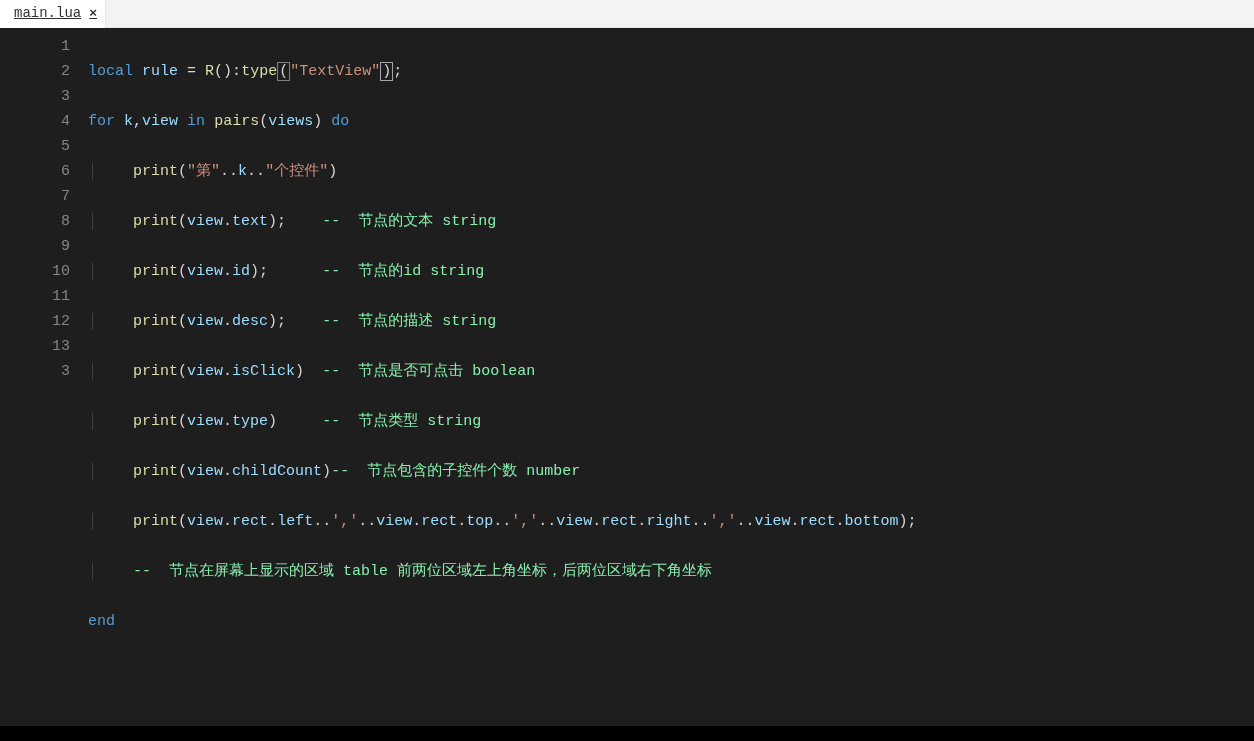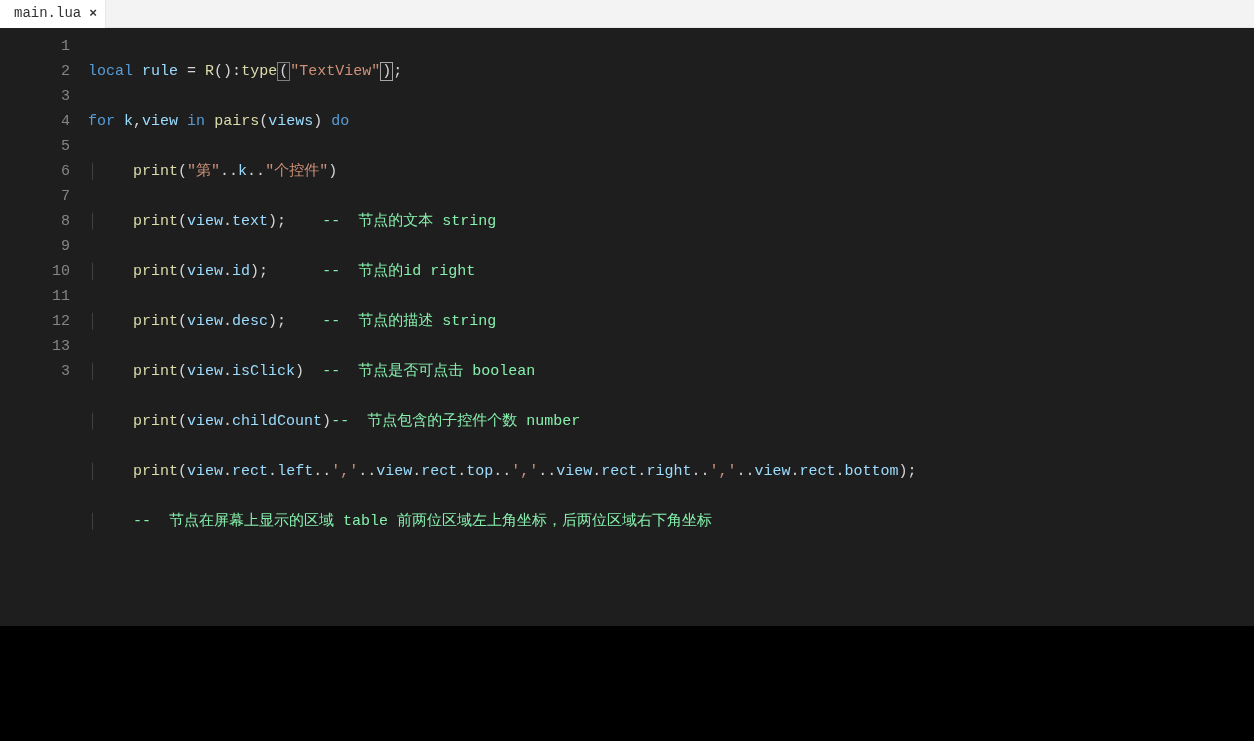--- a/index.html
+++ b/index.html
@@ -23,20 +23,21 @@
     .tab {
       background: #fff;
       padding: 3px 8px 4px 14px;
       font-size: 14px;
       color: #333;
       display: flex;
       align-items: center;
       gap: 8px;
       height: 28px;
       border-right: 1px solid #e7e7e7;
+      text-decoration: underline;
     }
     .tab-close {
       font-size: 13px;
       line-height: 1;
       cursor: pointer;
       font-weight: bold;
     }
     .editor-container {
       background: #1e1e1e;
       flex: 0 0 auto;
@@ -116,26 +117,28 @@
     <div>11</div>
     <div>12</div>
     <div>13</div>
     <div>3</div>
   </div>
   <div class="code-area">
 <div><span class="kw">local</span> <span class="var">rule</span> <span class="op">=</span> <span class="fn">R</span><span class="punc">():</span><span class="fn">type</span><span class="highlight-box"><span class="punc">(</span></span><span class="str">"TextView"</span><span class="cursor-box"><span class="punc">)</span></span><span class="punc">;</span></div>
 <div><span class="kw">for</span> <span class="var">k</span><span class="punc">,</span><span class="var">view</span> <span class="kw">in</span> <span class="fn">pairs</span><span class="punc">(</span><span class="var">views</span><span class="punc">)</span> <span class="kw">do</span></div>
 <div><span class="indent-guide">│</span>    <span class="fn">print</span><span class="punc">(</span><span class="str">"第"</span><span class="op">..</span><span class="var">k</span><span class="op">..</span><span class="str">"个控件"</span><span class="punc">)</span></div>
 <div><span class="indent-guide">│</span>    <span class="fn">print</span><span class="punc">(</span><span class="var">view</span><span class="punc">.</span><span class="var">text</span><span class="punc">);</span>    <span class="cmt">--  节点的文本 string</span></div>
-<div><span class="indent-guide">│</span>    <span class="fn">print</span><span class="punc">(</span><span class="var">view</span><span class="punc">.</span><span class="var">id</span><span class="punc">);</span>      <span class="cmt">--  节点的id right</span></div>
+<div><span class="indent-guide">│</span>    <span class="fn">print</span><span class="punc">(</span><span class="var">view</span><span class="punc">.</span><span class="var">id</span><span class="punc">);</span>      <span class="cmt">--  节点的id string</span></div>
 <div><span class="indent-guide">│</span>    <span class="fn">print</span><span class="punc">(</span><span class="var">view</span><span class="punc">.</span><span class="var">desc</span><span class="punc">);</span>    <span class="cmt">--  节点的描述 string</span></div>
 <div><span class="indent-guide">│</span>    <span class="fn">print</span><span class="punc">(</span><span class="var">view</span><span class="punc">.</span><span class="var">isClick</span><span class="punc">)</span>  <span class="cmt">--  节点是否可点击 boolean</span></div>
+<div><span class="indent-guide">│</span>    <span class="fn">print</span><span class="punc">(</span><span class="var">view</span><span class="punc">.</span><span class="var">type</span><span class="punc">)</span>     <span class="cmt">--  节点类型 string</span></div>
 <div><span class="indent-guide">│</span>    <span class="fn">print</span><span class="punc">(</span><span class="var">view</span><span class="punc">.</span><span class="var">childCount</span><span class="punc">)</span><span class="cmt">--  节点包含的子控件个数 number</span></div>
 <div><span class="indent-guide">│</span>    <span class="fn">print</span><span class="punc">(</span><span class="var">view</span><span class="punc">.</span><span class="var">rect</span><span class="punc">.</span><span class="var">left</span><span class="op">..</span><span class="str">','</span><span class="op">..</span><span class="var">view</span><span class="punc">.</span><span class="var">rect</span><span class="punc">.</span><span class="var">top</span><span class="op">..</span><span class="str">','</span><span class="op">..</span><span class="var">view</span><span class="punc">.</span><span class="var">rect</span><span class="punc">.</span><span class="var">right</span><span class="op">..</span><span class="str">','</span><span class="op">..</span><span class="var">view</span><span class="punc">.</span><span class="var">rect</span><span class="punc">.</span><span class="var">bottom</span><span class="punc">);</span></div>
 <div><span class="indent-guide">│</span>    <span class="cmt">--  节点在屏幕上显示的区域 table 前两位区域左上角坐标，后两位区域右下角坐标</span></div>
+<div><span class="kw">end</span></div>
   </div>
 </div>
 
 <div class="editor-spacer"></div>
 
 <div class="log-output">
   
   
   
   

